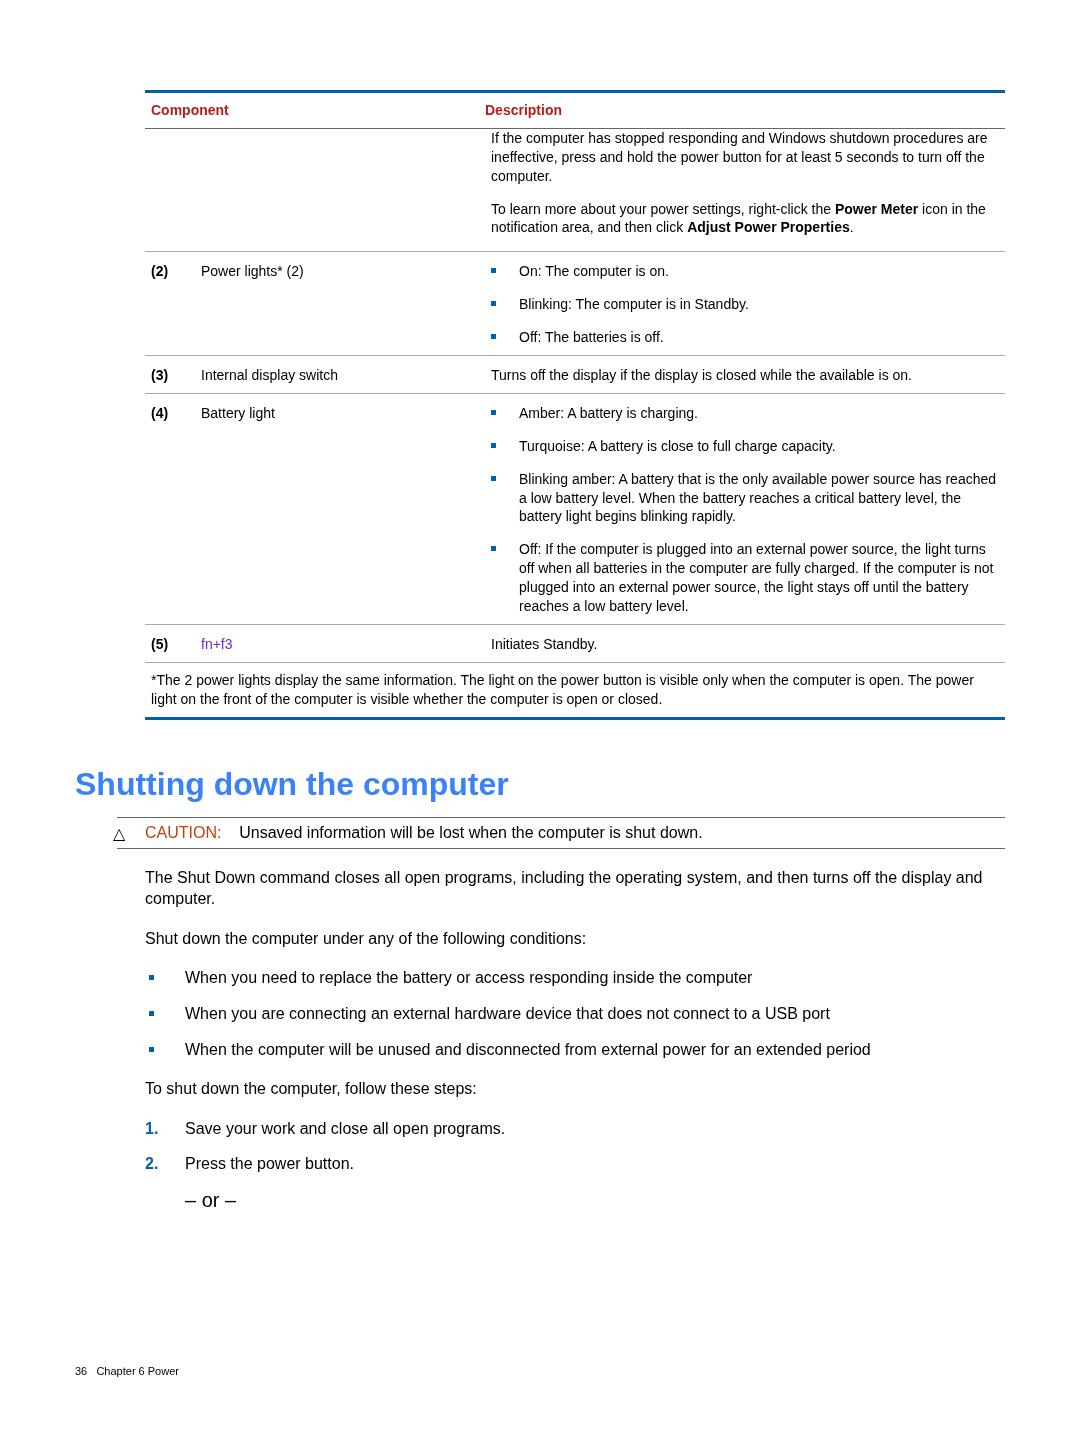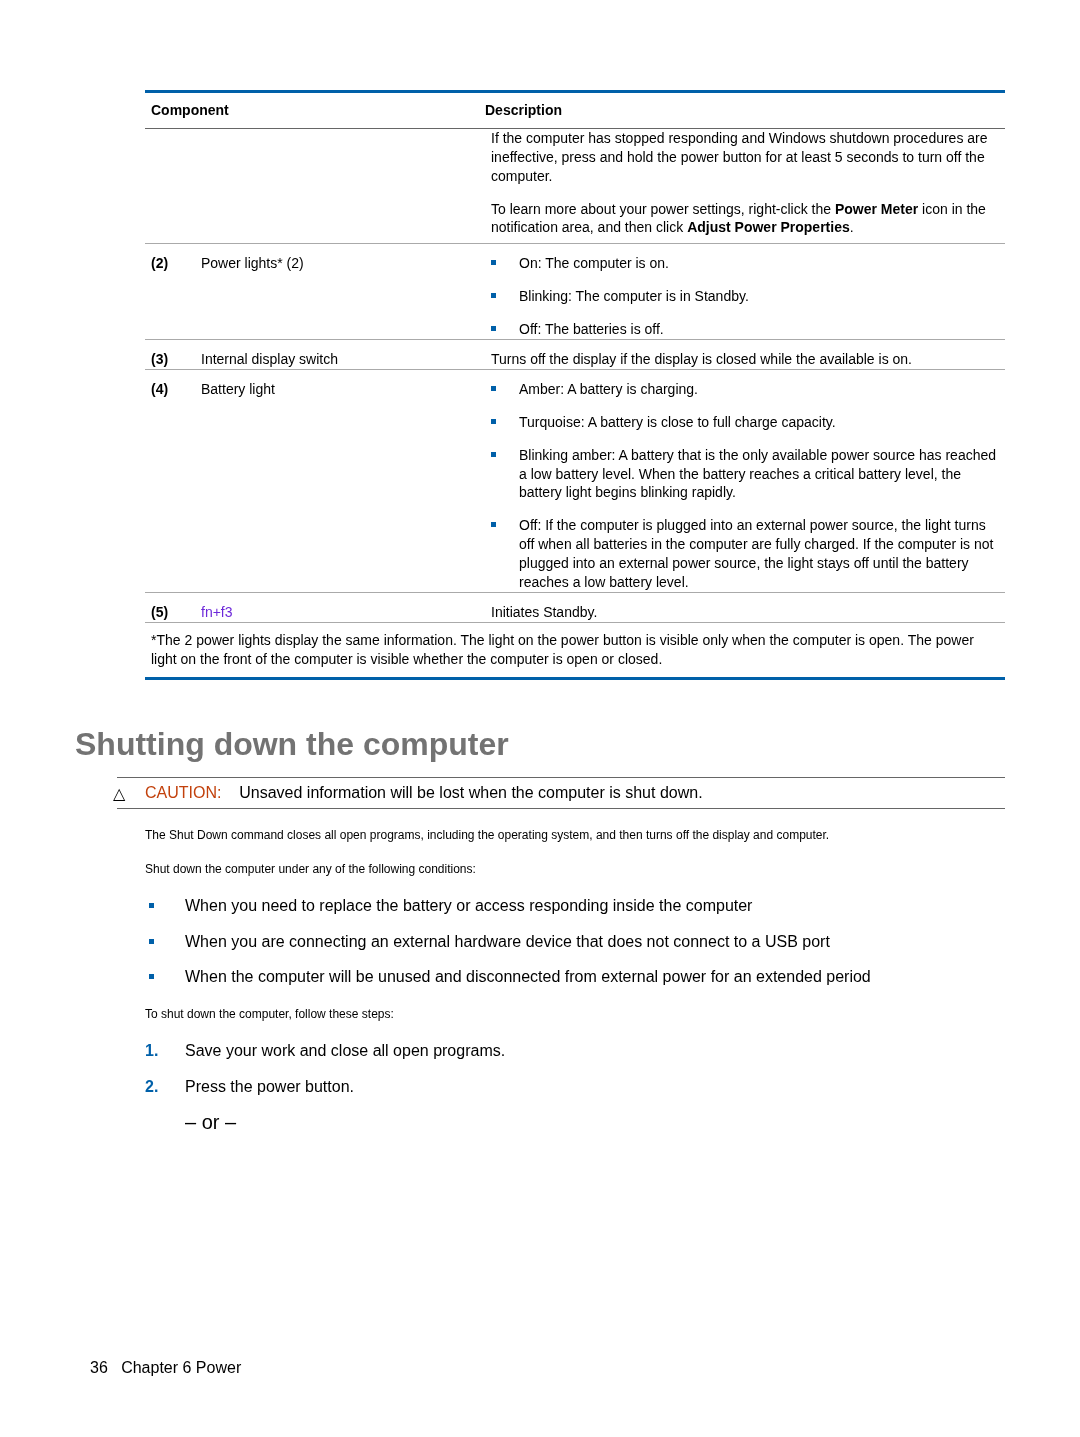--- a/index.html
+++ b/index.html
@@ -19,26 +19,26 @@
     width: 100%;
     border-collapse: collapse;
     font-size: 14px;
     line-height: 1.35;
   }
   .thead-row td {
     border-top: 3px solid #0060a9;
     border-bottom: 1px solid #666;
     padding: 8px 0 8px 0;
     font-weight: bold;
-    color: #000000;
+    color: #b91c1c;
   }
   .thead-row td:first-child { padding-left: 6px; }
   .trow td {
     border-top: 1px solid #aaa;
-    padding: 10px 6px 0 6px;
+    padding: 10px 6px 8px 6px;
     vertical-align: top;
   }
   .trow.no-border td { border-top: none; padding-top: 0; }
   .col-idx { width: 50px; font-weight: bold; }
   .col-comp { width: 290px; }
   .col-desc { }
   .blue-link { color: #6d28d9; }
   .footnote-row td {
     border-top: 1px solid #aaa;
     border-bottom: 3px solid #0060a9;
@@ -52,21 +52,21 @@
   ul.sq > li { position: relative; padding-left: 28px; margin-bottom: 14px; }
   ul.sq > li:last-child { margin-bottom: 0; }
   ul.sq > li::before {
     content: "";
     position: absolute;
     left: 0; top: 6px;
     width: 5px; height: 5px;
     background: #0060a9;
   }
   h1.section-heading {
-    color: #737373;
+    color: #3b82f6;
     font-size: 32px;
     font-weight: bold;
     margin-top: 46px;
     margin-bottom: 14px;
     margin-left: -70px;
   }
   .caution-block {
     border-top: 1px solid #666;
     border-bottom: 1px solid #666;
     padding: 6px 0;
@@ -77,21 +77,21 @@
     margin-bottom: 18px;
   }
   .caution-icon {
     position: absolute;
     left: -4px;
     top: 6px;
     font-size: 16px;
   }
   .caution-label { color: #c2410c; font-weight: normal; }
   .body-p {
-    font-size: 12px;
+    font-size: 16px;
     line-height: 1.35;
     margin-bottom: 18px;
     margin-top: 12px;
   }
   ul.body-bullets { list-style: none; padding-left: 0; margin-bottom: 18px; }
   ul.body-bullets > li {
     position: relative;
     padding-left: 40px;
     font-size: 16px;
     line-height: 1.35;
@@ -116,22 +116,21 @@
     position: absolute;
     left: 0; top: 0;
     color: #0060a9;
     font-weight: bold;
   }
   .or-line { font-size: 20px; margin-left: 40px; }
   .footer {
     position: absolute;
     bottom: 60px;
     left: 75px;
-    font-size: 16px;
-    margin-left: 15px;
+    font-size: 11px;
   }
 </style>
 </head>
 <body>
 
 <div class="content-wrap">
 
   <table class="component-table">
     <tbody>
         <tr class="thead-row">

